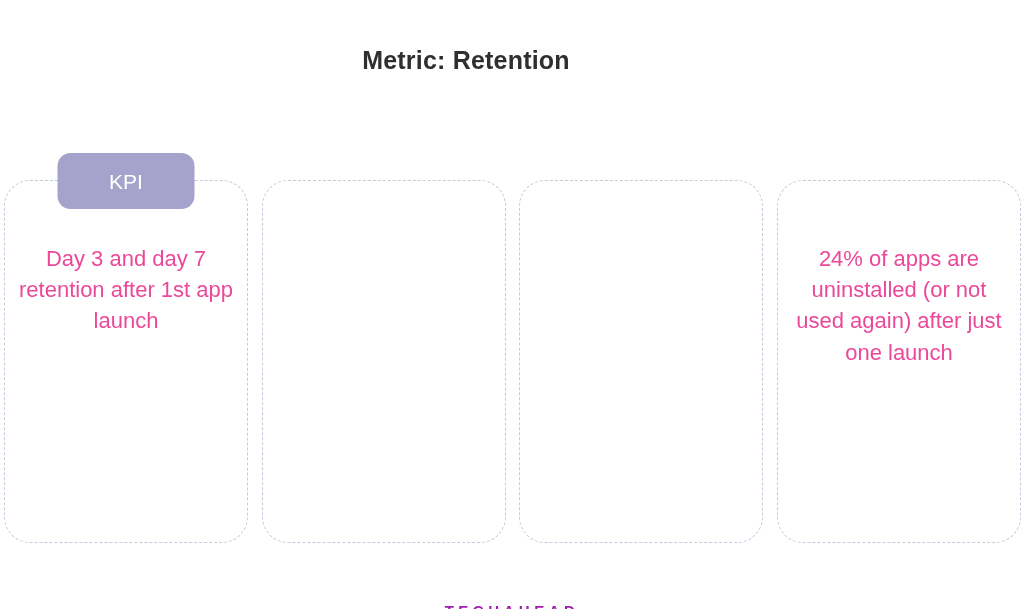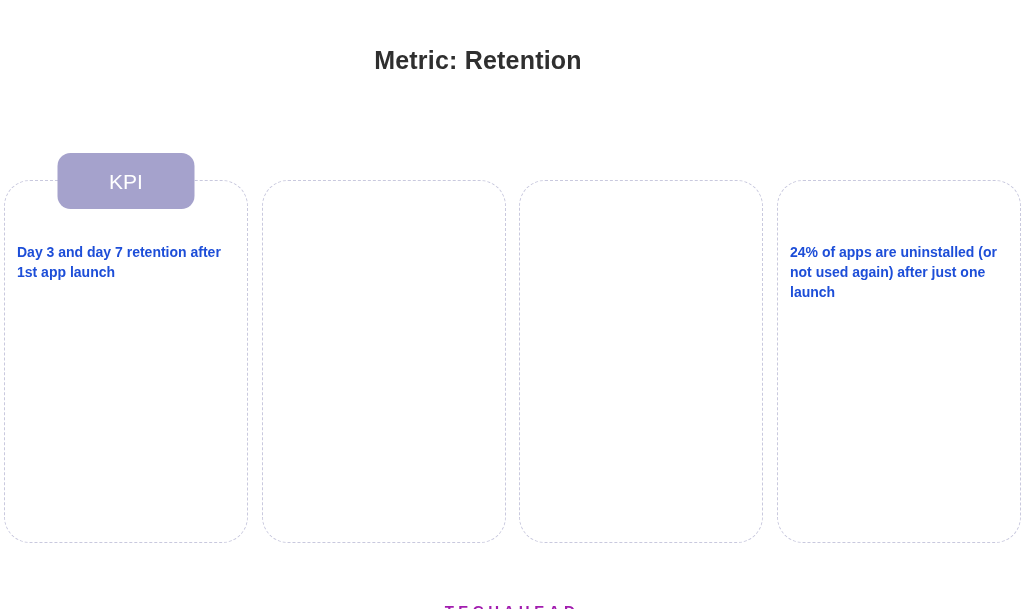--- a/index.html
+++ b/index.html
@@ -18,21 +18,20 @@
   .page-title {
     position: absolute;
     top: 46px;
     left: 0;
     width: 932px;
     text-align: center;
     font-size: 25px;
     font-weight: 600;
     color: #2f2f2f;
     letter-spacing: 0.2px;
-    padding-left: 12px;
   }
 
   .cards {
     position: absolute;
     top: 180px;
     left: 0;
     width: 1024px;
     height: 363px;
   }
 
@@ -75,31 +74,31 @@
   .pill.dark {
     background: #4d4a8c;
     font-weight: 700;
   }
 
   .card-body {
     position: absolute;
     top: 62px;
     left: 12px;
     right: 12px;
-    color: #1d4ed8;
-    font-size: 14px;
+    text-align: center;
+    color: #ec4899;
+    font-size: 22px;
     line-height: 1.42;
   }
 
   .card-body p {
     margin: 0 0 26px 0;
   }
   .card-body p:last-child {
     margin-bottom: 0;
-    font-weight: bold;
   }
 
   .footer-logo {
     position: absolute;
     top: 579px;
     left: 0;
     width: 1024px;
     text-align: center;
     font-size: 15px;
     font-weight: 700;

